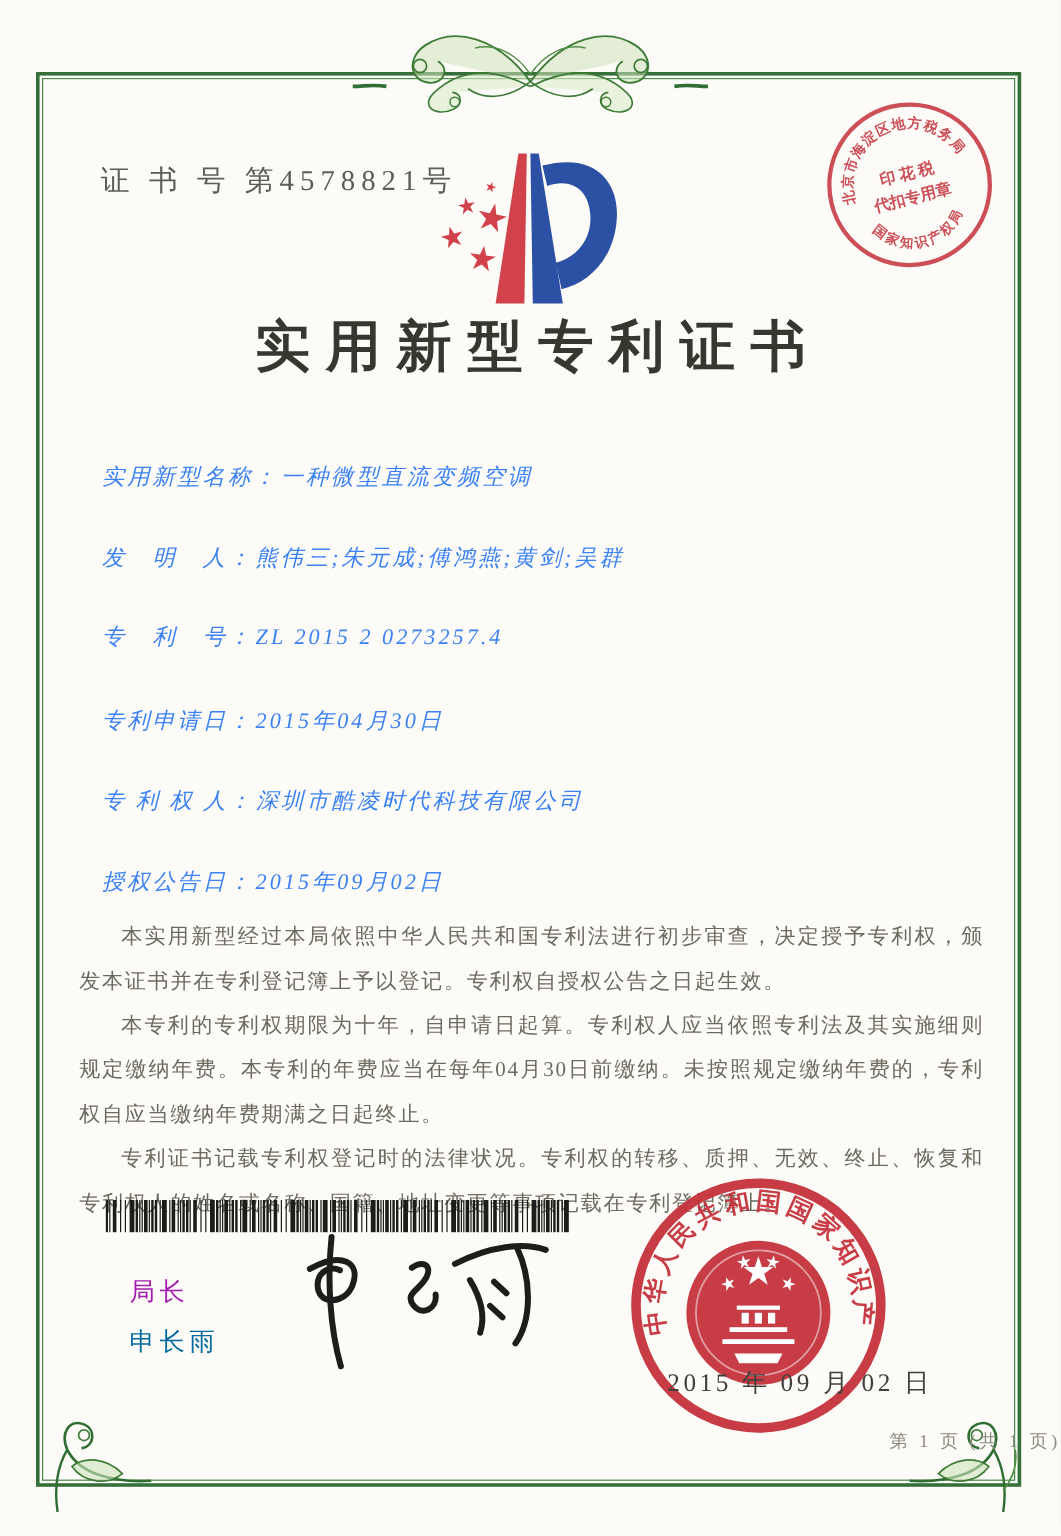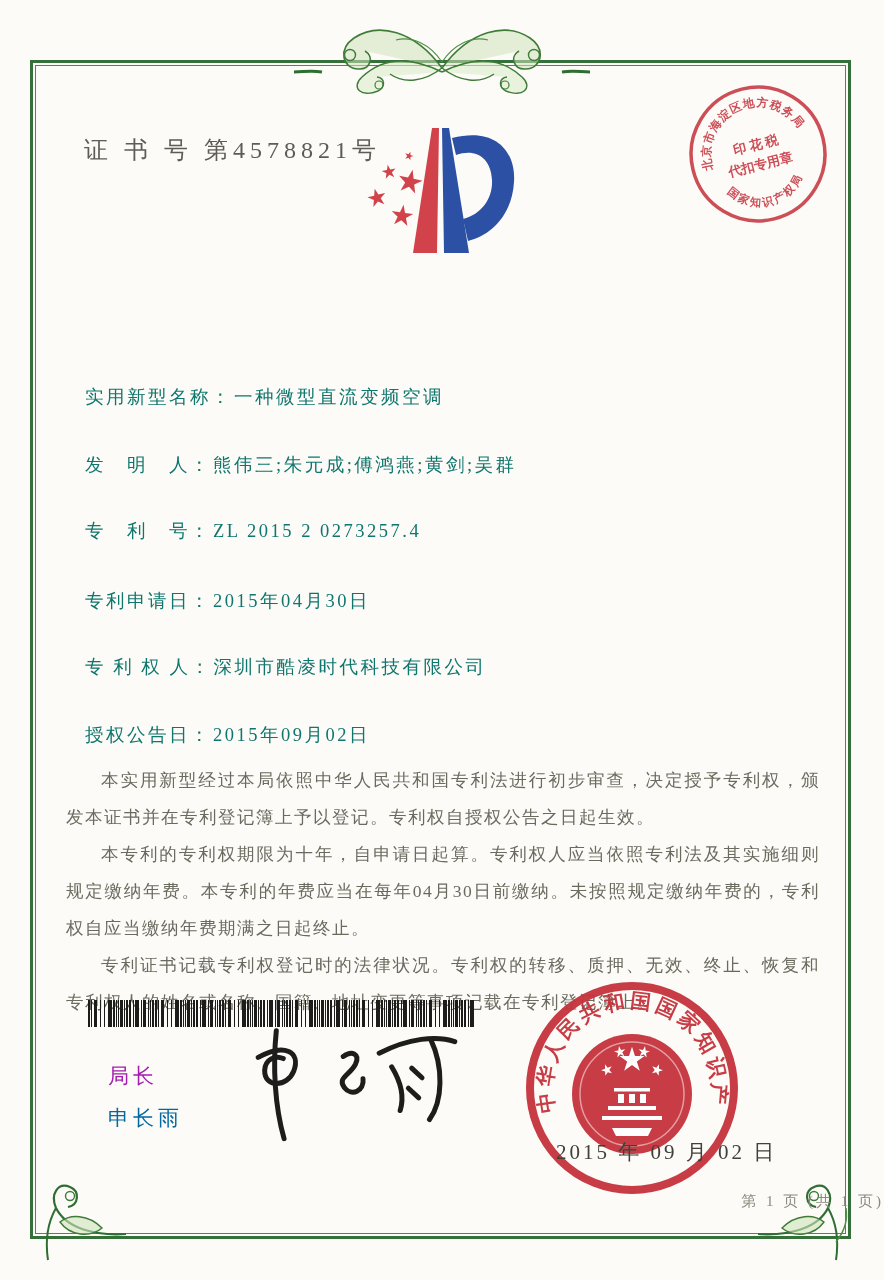--- a/index.html
+++ b/index.html
@@ -30,21 +30,21 @@
   .logo { position:absolute; left:330px; top:120px; width:240px; height:142px; }
   .tax-stamp { position:absolute; left:682px; top:78px; width:152px; height:152px; transform:rotate(-14deg); opacity:.92; }
   .doc-title {
     position:absolute; left:0; top:258px; width:100%;
     text-align:center; font-size:46px; font-weight:600; color:#37362f;
     letter-spacing:13px; text-indent:13px;
   }
   
   .field {
     position:absolute; left:85px; width:720px;
-    font-size:18.5px; letter-spacing:2.5px; color:#0f766e; white-space:nowrap;
+    font-size:18.5px; letter-spacing:2.5px; color:#3b82f6; white-space:nowrap;font-style:italic;
   }
   .field .lbl { margin-right:2px; }
   
   .body-text {
     position:absolute; left:66px; top:762px; width:754px;
     font-size:17.5px; line-height:37px; letter-spacing:1.5px;
     color:#6b6a5f; text-align:justify;
   }
   .body-text p { text-indent:2em; margin:0; }
   
@@ -126,20 +126,21 @@
     <text font-size="11.5" fill="#c9404a" font-weight="bold" letter-spacing="1">
       <textPath href="#taxTopArc" startOffset="4">北京市海淀区地方税务局</textPath>
     </text>
     <text font-size="11" fill="#c9404a" font-weight="bold" letter-spacing="2">
       <textPath href="#taxBottomArc" startOffset="6">国家知识产权局</textPath>
     </text>
     <text x="75" y="70" text-anchor="middle" font-size="13" fill="#c9404a" font-weight="bold">印 花 税</text>
     <text x="75" y="90" text-anchor="middle" font-size="13" fill="#c9404a" font-weight="bold">代扣专用章</text>
   </svg>
 
+  <div class="doc-title">实用新型专利证书</div>
 
   <div class="field" style="top:384px">
     <span class="lbl">实用新型名称：</span><span>一种微型直流变频空调</span>
   </div>
   <div class="field" style="top:452px">
     <span class="lbl">发　明　人：</span><span>熊伟三;朱元成;傅鸿燕;黄剑;吴群</span>
   </div>
   <div class="field" style="top:518px">
     <span class="lbl">专　利　号：</span><span>ZL 2015 2 0273257.4</span>
   </div>

